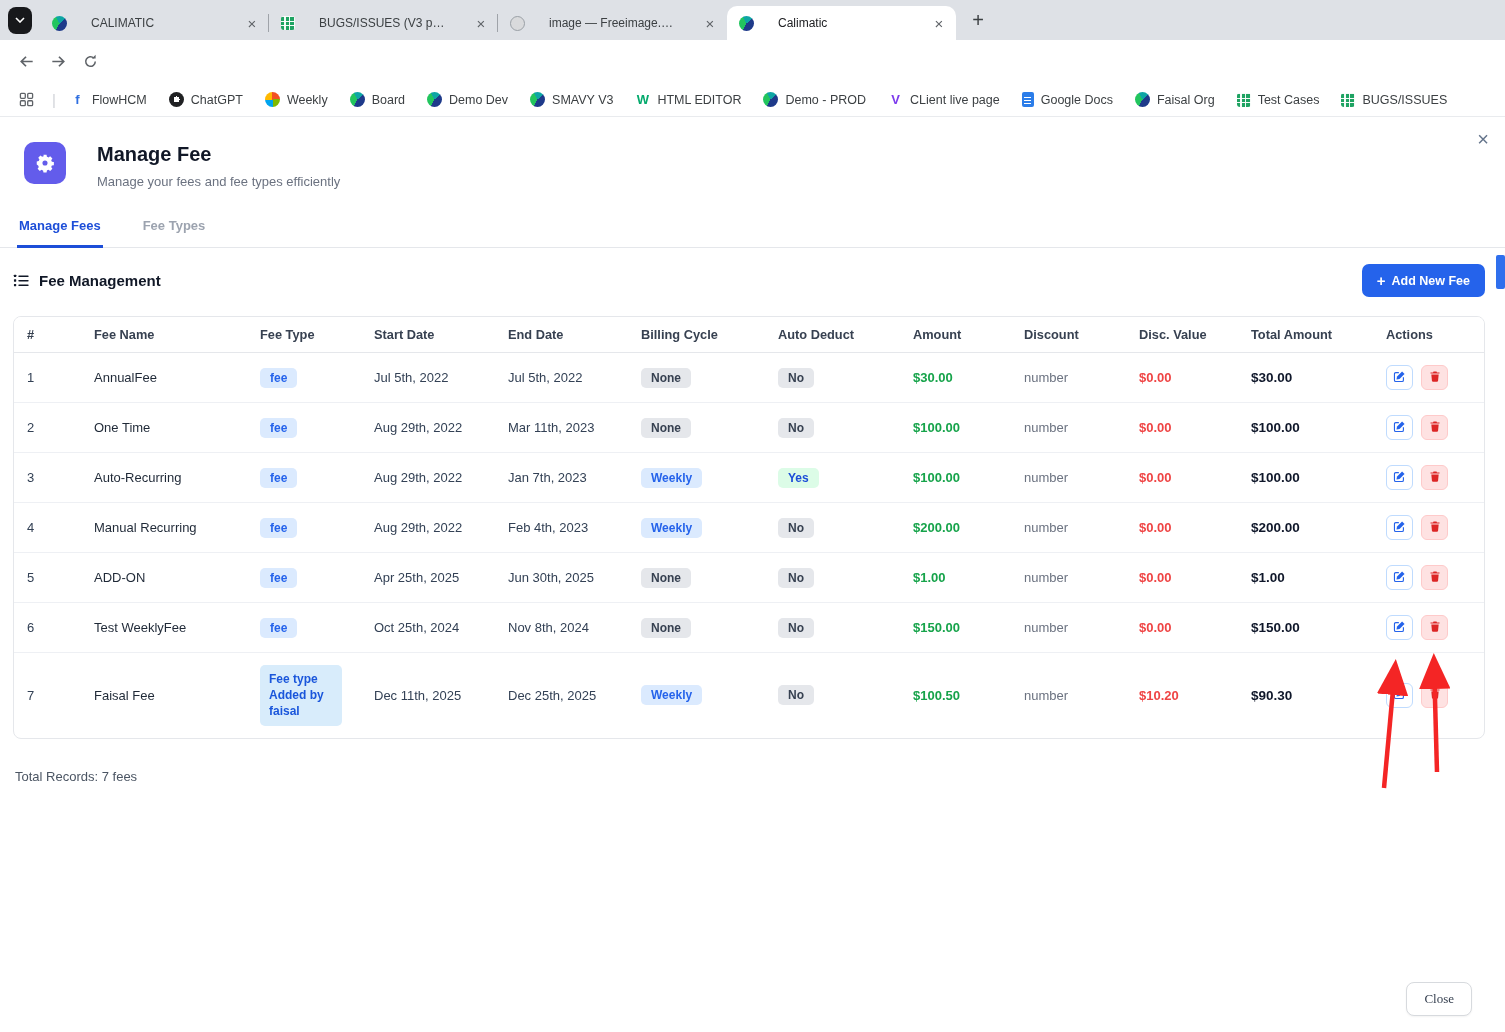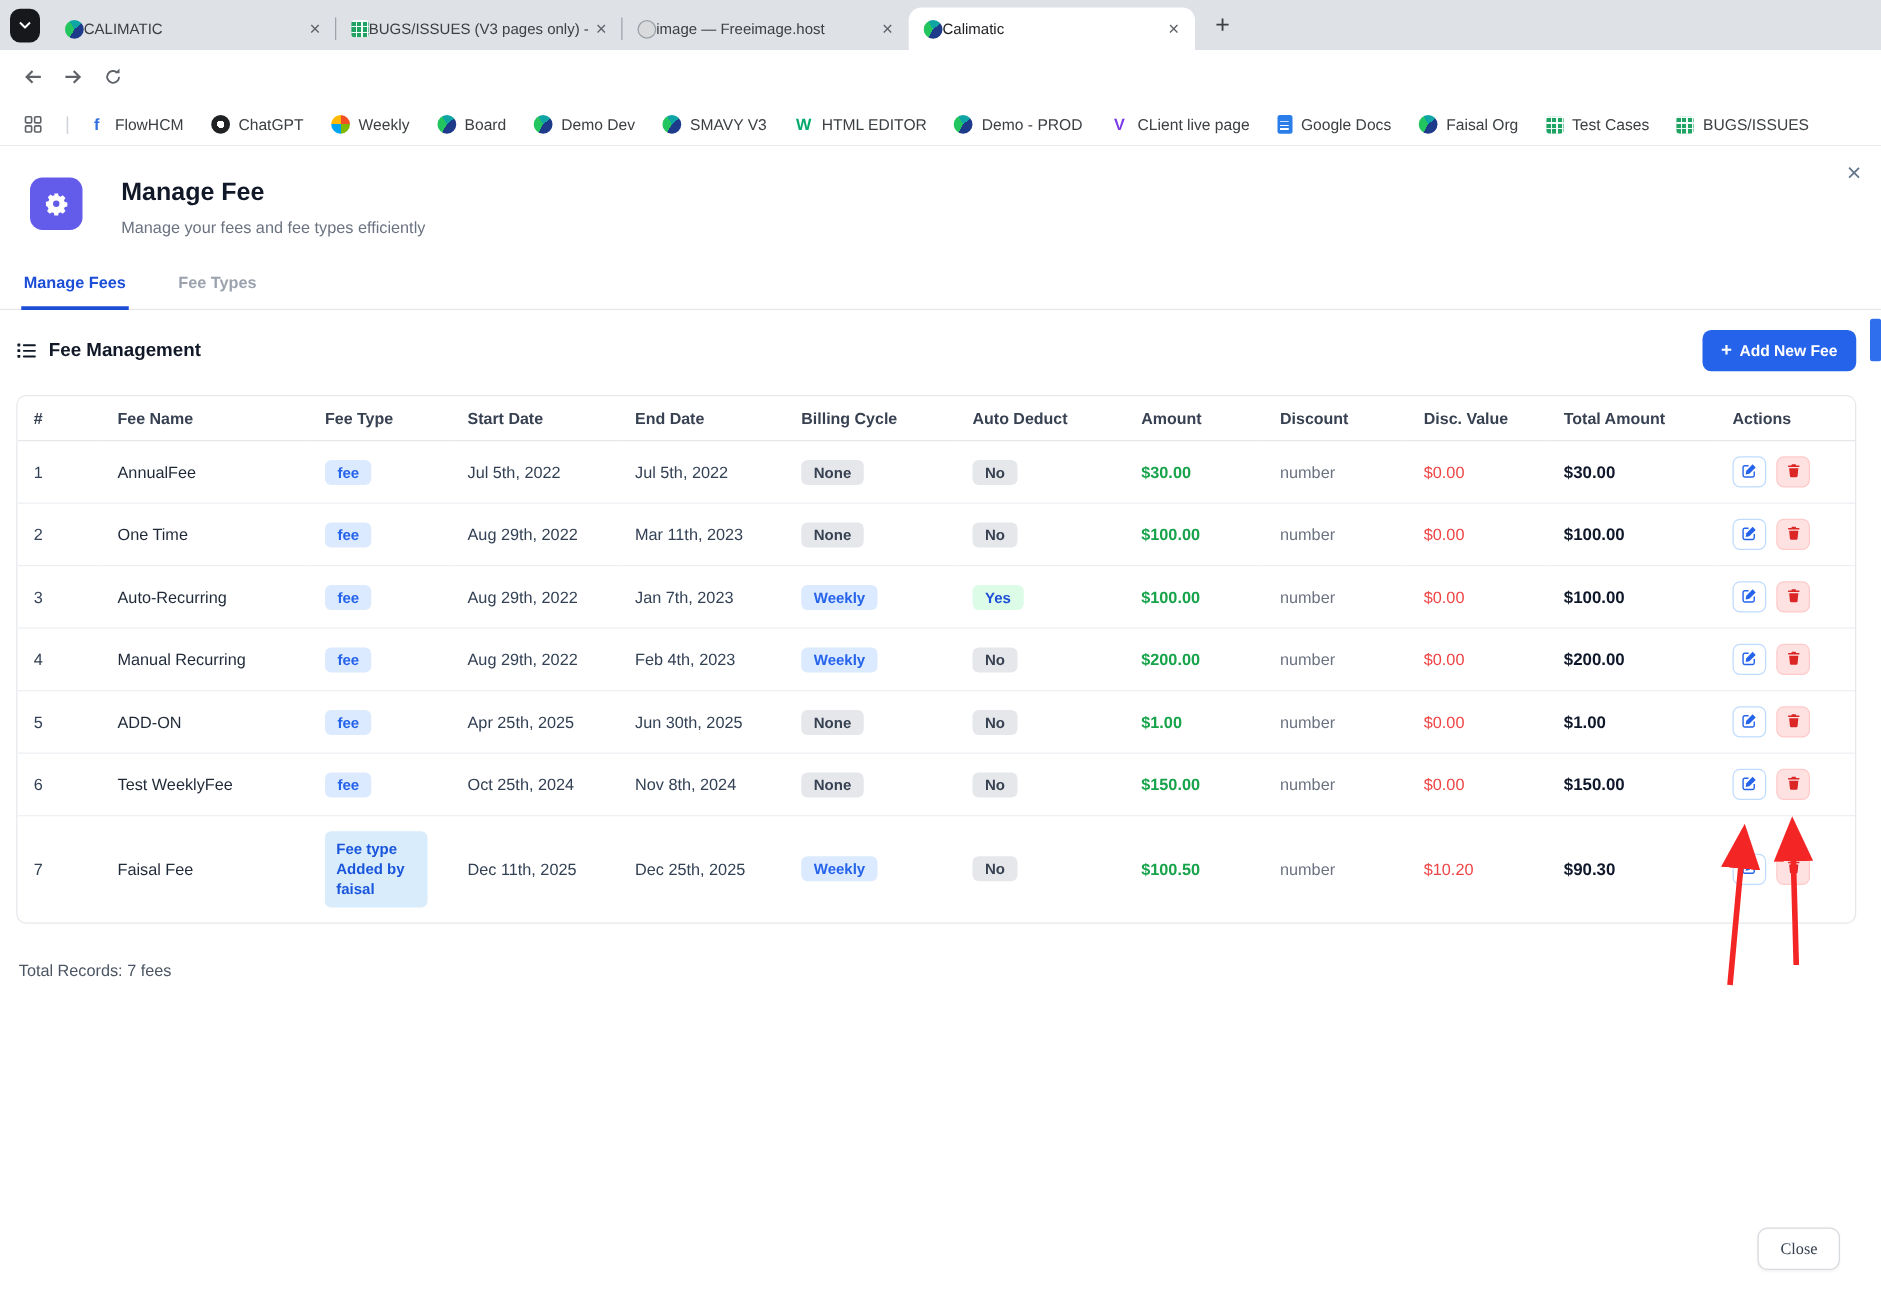--- a/index.html
+++ b/index.html
@@ -3,21 +3,21 @@
 <meta charset="utf-8">
 <style>
   *{box-sizing:border-box;margin:0;padding:0}
   html,body{width:1505px;height:1032px}
   body{font-family:"Liberation Sans",sans-serif;background:#fff;overflow:hidden;position:relative}
 
   
   .tab-strip{height:40px;background:#dee1e6;display:flex;align-items:flex-end;padding-left:6px}
   .tab-search{width:24px;height:27px;background:#17181b;border-radius:8px;margin:0 8px 0 2px;display:flex;align-items:center;justify-content:center;color:#fff;font-size:10px;align-self:center}
   .tabs{display:flex;align-items:flex-end;height:34px}
-  .tab{width:229px;height:34px;display:flex;align-items:center;gap:0;padding:0 8px 0 12px;font-size:12px;color:#3c4043;border-radius:10px 10px 0 0;position:relative}
+  .tab{width:229px;height:34px;display:flex;align-items:center;gap:24px;padding:0 8px 0 12px;font-size:12px;color:#3c4043;border-radius:10px 10px 0 0;position:relative}
   .tab.active{background:#fff;color:#202124}
   .tab:not(.active)::after{content:"";position:absolute;right:0;top:8px;height:18px;width:1px;background:#9fa3a9}
   .tab:nth-child(3)::after{display:none}
   .tab-label{flex:1;white-space:nowrap;overflow:hidden;text-overflow:ellipsis}
   .tab-close{font-size:15px;color:#5f6368;width:18px;height:18px;display:flex;align-items:center;justify-content:center;border-radius:50%;flex:none}
   .new-tab{width:28px;height:28px;display:flex;align-items:center;justify-content:center;font-size:20px;color:#3c4043;align-self:center;margin-left:8px}
 
   .toolbar{height:43px;background:#fff;display:flex;align-items:center;padding:0 10px}
   .nav-icon{width:32px;height:32px;display:flex;align-items:center;justify-content:center;border-radius:50%;flex:none}
   .url-pill{flex:1;height:30px;background:#eef1f3;border-radius:16px;display:flex;align-items:center;padding:0 14px;gap:10px;margin-left:8px;margin-right:4px}
@@ -65,21 +65,21 @@
   tbody td{padding:12px 13px;border-bottom:1px solid #eef0f4;color:#334155;vertical-align:middle;white-space:nowrap}
   tbody tr:last-child td{border-bottom:none}
   .c-name{color:#1f2937}
   .badge{display:inline-block;font-size:12px;font-weight:700;padding:3px 10px;border-radius:5px}
   .badge-blue{background:#dbeafe;color:#2563eb}
   .badge-gray{background:#e5e7eb;color:#374151}
   .badge-green{background:#dcfce7;color:#1d4ed8}
   .badge-multi{background:#d8ecfb;color:#1a56db;width:82px;text-align:left;line-height:1.35;padding:6px 9px;border-radius:5px;white-space:normal}
   .c-amount{color:#16a34a;font-weight:700}
   .c-discount{color:#6b7280}
-  .c-discval{color:#ef4444;font-weight:400}
+  .c-discval{color:#ef4444;font-weight:700}
   .c-total{color:#0f172a;font-weight:700;font-size:13.5px}
   .actions{display:flex;gap:8px}
   .icon-btn{width:27px;height:25px;border-radius:6px;display:flex;align-items:center;justify-content:center;border:1px solid transparent;background:none;padding:0;font-family:inherit}
   .btn-edit{border-color:#bfdbfe;background:#fff}
   .btn-delete{border-color:#fecaca;background:#fee2e2}
 
   .total-records{margin:30px 0 0 15px;font-size:13px;color:#4b5563}
   .close-btn{position:absolute;right:33px;bottom:16px;background:#fff;border:1px solid #d7dade;border-radius:8px;padding:8px 17px;font-size:13px;color:#374151;font-family:Liberation Serif, serif;box-shadow:0 1px 2px rgba(0,0,0,.05)}
   .scroll-sliver{position:absolute;right:0;top:138px;width:9px;height:34px;background:#2f6fed;border-radius:2px}
 

